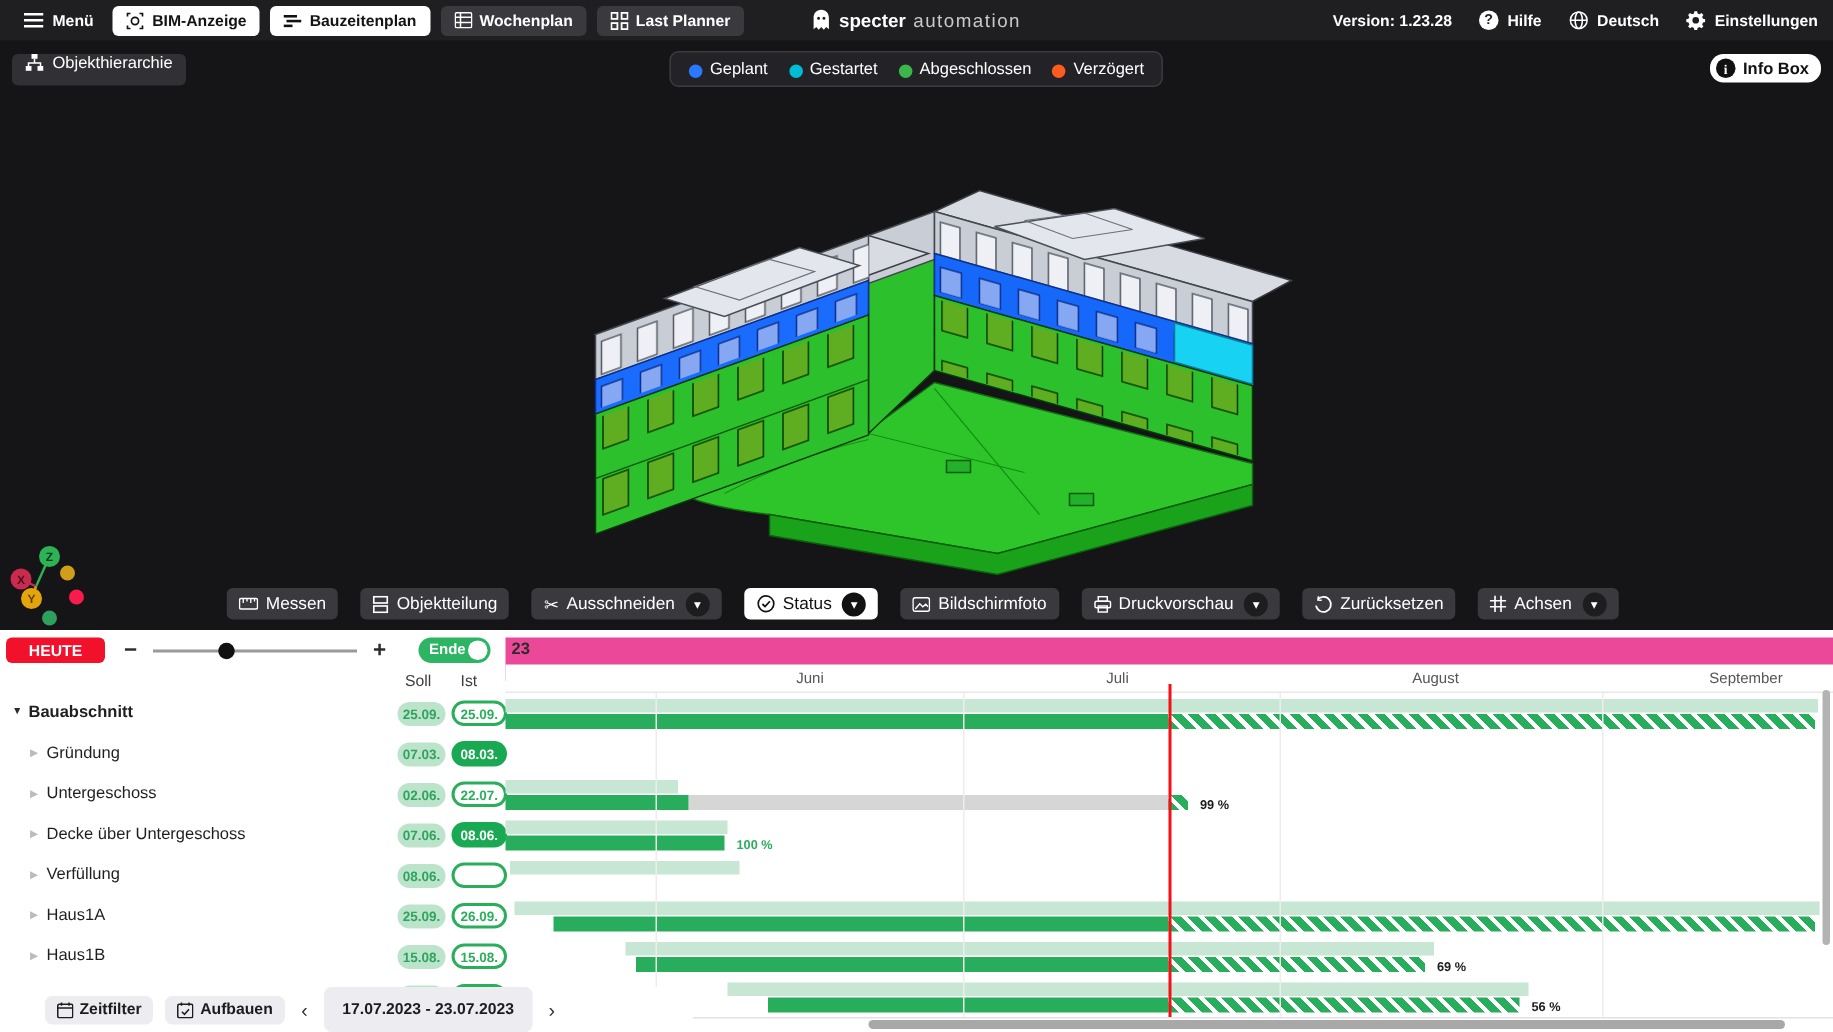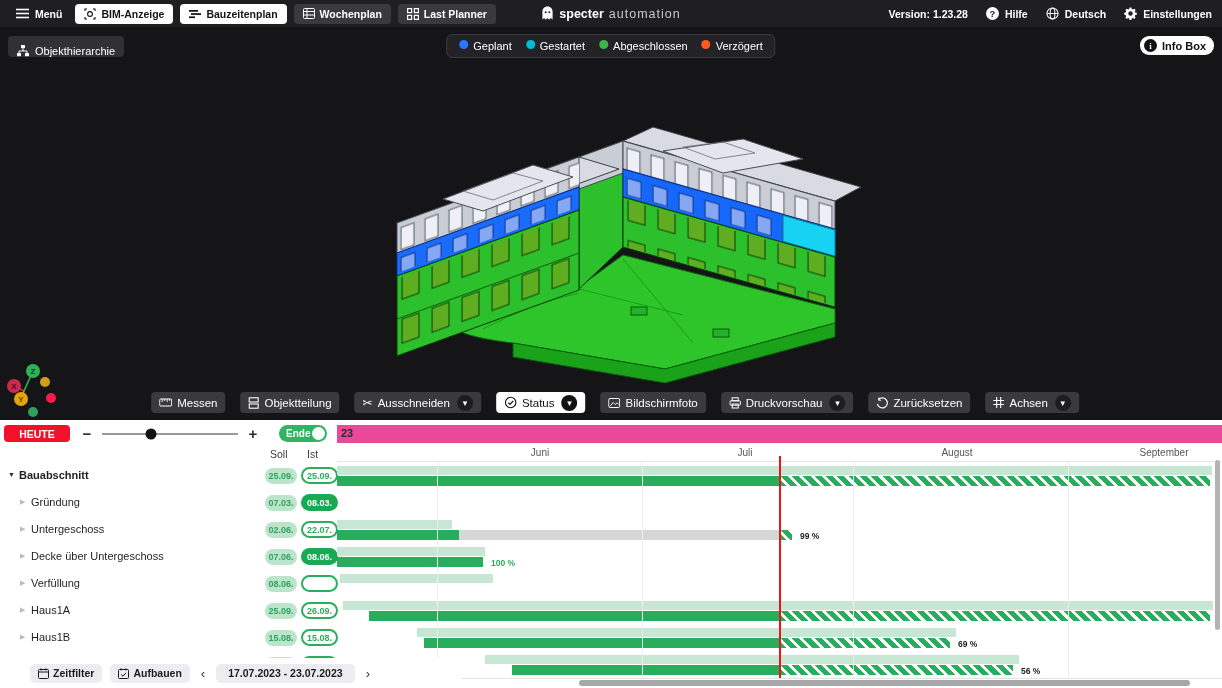--- a/index.html
+++ b/index.html
@@ -20,26 +20,26 @@
   .logo .brand { color:#fff; font-weight:bold; font-size:12.5px; }
   .logo .suffix { color:#c9c9cc; font-weight:300; font-size:12.5px; letter-spacing:1px; }
   .topbar .right { margin-left:auto; display:flex; align-items:center; gap:18px; z-index:2; }
   .version { color:#fff; font-size:10.5px; font-weight:bold; }
   .tb-item { display:flex; align-items:center; gap:6px; color:#fff; font-size:10.5px; font-weight:bold; cursor:pointer; }
   .q-circle { width:13px; height:13px; border-radius:50%; background:#fff; color:#1f1f22;
               display:flex; align-items:center; justify-content:center; font-size:9.5px; font-weight:bold; }
 
   
   .viewer { position:absolute; top:27px; left:0; right:0; height:393px; background:#151517; }
-  .chip-dark { position:absolute; display:flex; align-items:flex-end; gap:6px; background:#313135; color:#fff;
+  .chip-dark { position:absolute; display:flex; align-items:flex-start; gap:6px; background:#313135; color:#fff;
                font-size:11px; border-radius:4px; padding:0 9px; height:21px; cursor:pointer; }
   .obj-btn { top:9px; left:8px; }
   .legend { position:absolute; top:7px; left:50%; transform:translateX(-50%); display:flex; align-items:center; gap:14px;
             background:#232327; border:1px solid #3c3c40; border-radius:6px; padding:0 12px; height:24px; }
-  .legend-item { display:flex; align-items:flex-start; gap:5px; color:#fff; font-size:11px; }
+  .legend-item { display:flex; align-items:flex-end; gap:5px; color:#fff; font-size:11px; }
   .dot { width:9px; height:9px; border-radius:50%; }
   .infobox { position:absolute; top:9px; right:8px; background:#fff; color:#111; font-size:11px; font-weight:bold;
              border-radius:9px; height:19px; display:flex; align-items:center; gap:5px; padding:0 8px 0 4px; cursor:pointer; }
   .i-circle { width:13px; height:13px; border-radius:50%; background:#111; color:#fff; display:flex; align-items:center;
               justify-content:center; font-size:9px; font-weight:bold; font-family:"Liberation Serif",serif; }
 
   .model-svg { position:absolute; left:383px; top:80px; }
   .gizmo-svg { position:absolute; left:2px; top:328px; }
 
   .vtoolbar { position:absolute; bottom:7px; left:50%; transform:translateX(-50%); display:flex; gap:7px; align-items:center; }
@@ -93,21 +93,21 @@
   .bar.hatch { top:14px; height:10px;
                background:repeating-linear-gradient(45deg,#27ad5b 0,#27ad5b 5px,#ffffff 5px,#ffffff 8px); }
   .pct { position:absolute; top:15px; font-size:8.5px; font-weight:bold; white-space:nowrap; }
 
   .bottom-cover { position:absolute; left:0; top:238px; width:462px; height:30px; background:#fff; z-index:8; }
   .bbar { position:absolute; left:0; top:238px; height:30px; display:flex; align-items:center; gap:8px;
           padding-left:30px; z-index:9; }
   .b-btn { height:19px; display:flex; align-items:center; gap:4px; background:#ececf1; border-radius:5px;
            padding:0 8px; font-size:10.5px; font-weight:bold; color:#1c1c1c; cursor:pointer; }
   .b-chev { font-size:13px; color:#333; cursor:pointer; padding:0 3px; }
-  .b-range { height:19px; display:flex; align-items:center; background:#ececf1; border-radius:5px; padding:8px 12px;
+  .b-range { height:30px; display:flex; align-items:center; background:#ececf1; border-radius:5px; padding:8px 12px;
              font-size:10.5px; font-weight:bold; color:#1c1c1c; cursor:pointer; }
   .hscroll { position:absolute; left:579px; top:260px; width:611px; height:6px; background:#a8a8a8; border-radius:3px; z-index:10; cursor:pointer; }
   .vscroll { position:absolute; right:2px; top:40px; width:5px; height:170px; background:#b3b3b3; border-radius:3px; z-index:10; cursor:pointer; }
 
   svg { display:block; }
 </style>
 </head>
 <body>
 
 <div class="app">

